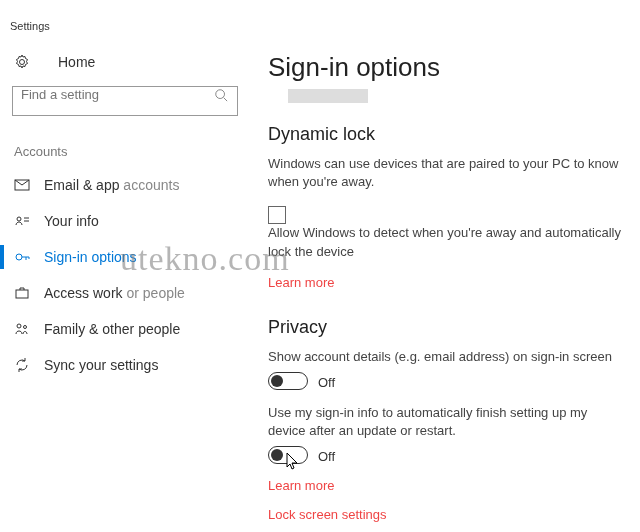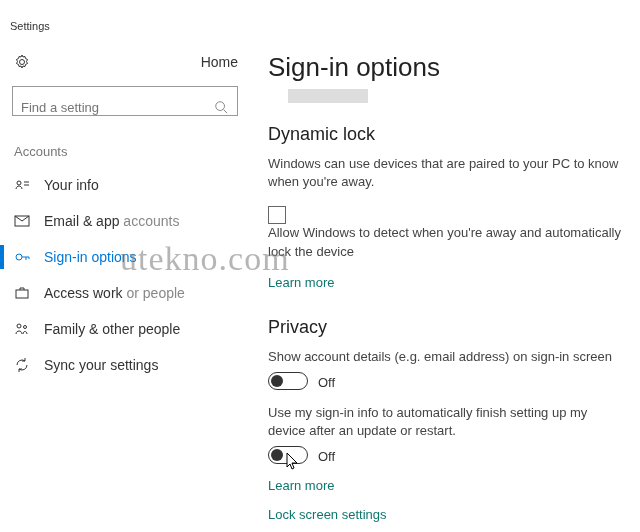--- a/index.html
+++ b/index.html
@@ -23,31 +23,30 @@
     width: 250px;
     padding: 14px 12px 0 12px;
   }
   .main {
     flex: 1;
     padding: 16px 16px 0 18px;
   }
   .home-row {
     display: flex;
     align-items: center;
-    gap: 12px;
+    gap: 28px;
     padding: 4px 0 10px 2px;
     font-size: 14px;
-    justify-content: space-between;
   }
   .icon { display: inline-flex; width: 16px; height: 16px; align-items: center; justify-content: center; color: #333; }
   .search-box {
     border: 1px solid #999;
     height: 30px;
     display: flex;
-    align-items: flex-end;
+    align-items: flex-start;
     padding: 0 8px;
     margin-top: 6px;
     color: #777;
     font-size: 13px;
   }
   .search-box input {
     border: none;
     outline: none;
     flex: 1;
     font-size: 13px;
@@ -112,21 +111,21 @@
     font-size: 13px;
     color: #444;
     line-height: 1.4;
     margin-bottom: 14px;
     flex-direction: column;
   }
   .checkbox {
     width: 18px; height: 18px; border: 1px solid #666; flex-shrink: 0; margin-top: 1px;
   }
   .link {
-    color: #0f766e;
+    color: #ef4444;
     font-size: 13px;
     cursor: pointer;
     margin-bottom: 6px;
     display: inline-block;
   }
   .toggle-row {
     display: flex;
     align-items: flex-end;
     gap: 10px;
     margin: 6px 0 14px 0;
@@ -179,37 +178,37 @@
             <line x1="11" y1="11" x2="15" y2="15" stroke="#777" stroke-width="1"></line>
           </svg>
       </span>
     </div>
 
     <div class="section-label">Accounts</div>
 
     <div class="nav-item">
       <span class="icon">
         <svg viewBox="0 0 16 16" width="16" height="16">
+            <rect x="1" y="3" width="14" height="10" fill="none" stroke="currentColor"></rect>
+            <path d="M1 3l7 5 7-5" fill="none" stroke="currentColor"></path>
+          </svg>
+      </span>
+      <span><span>Email &amp; app</span><span class="muted"> accounts</span></span>
+    </div>
+
+    <div class="nav-item">
+      <span class="icon">
+        <svg viewBox="0 0 16 16" width="16" height="16">
             <circle cx="5" cy="6" r="2" fill="none" stroke="currentColor"></circle>
             <path d="M2 12c0-2 2-3 3-3s3 1 3 3" fill="none" stroke="currentColor"></path>
             <line x1="10" y1="5" x2="15" y2="5" stroke="currentColor"></line>
             <line x1="10" y1="8" x2="15" y2="8" stroke="currentColor"></line>
           </svg>
       </span>
       <span>Your info</span>
-    </div>
-
-    <div class="nav-item">
-      <span class="icon">
-        <svg viewBox="0 0 16 16" width="16" height="16">
-            <rect x="1" y="3" width="14" height="10" fill="none" stroke="currentColor"></rect>
-            <path d="M1 3l7 5 7-5" fill="none" stroke="currentColor"></path>
-          </svg>
-      </span>
-      <span><span>Email &amp; app</span><span class="muted"> accounts</span></span>
     </div>
 
     <div class="nav-item active">
       <span class="icon">
         <svg viewBox="0 0 16 16" width="16" height="16">
             <circle cx="5" cy="8" r="3" fill="none" stroke="currentColor"></circle>
             <line x1="8" y1="8" x2="15" y2="8" stroke="currentColor"></line>
             <line x1="12" y1="8" x2="12" y2="11" stroke="currentColor"></line>
             <line x1="15" y1="8" x2="15" y2="10" stroke="currentColor"></line>
           </svg>

